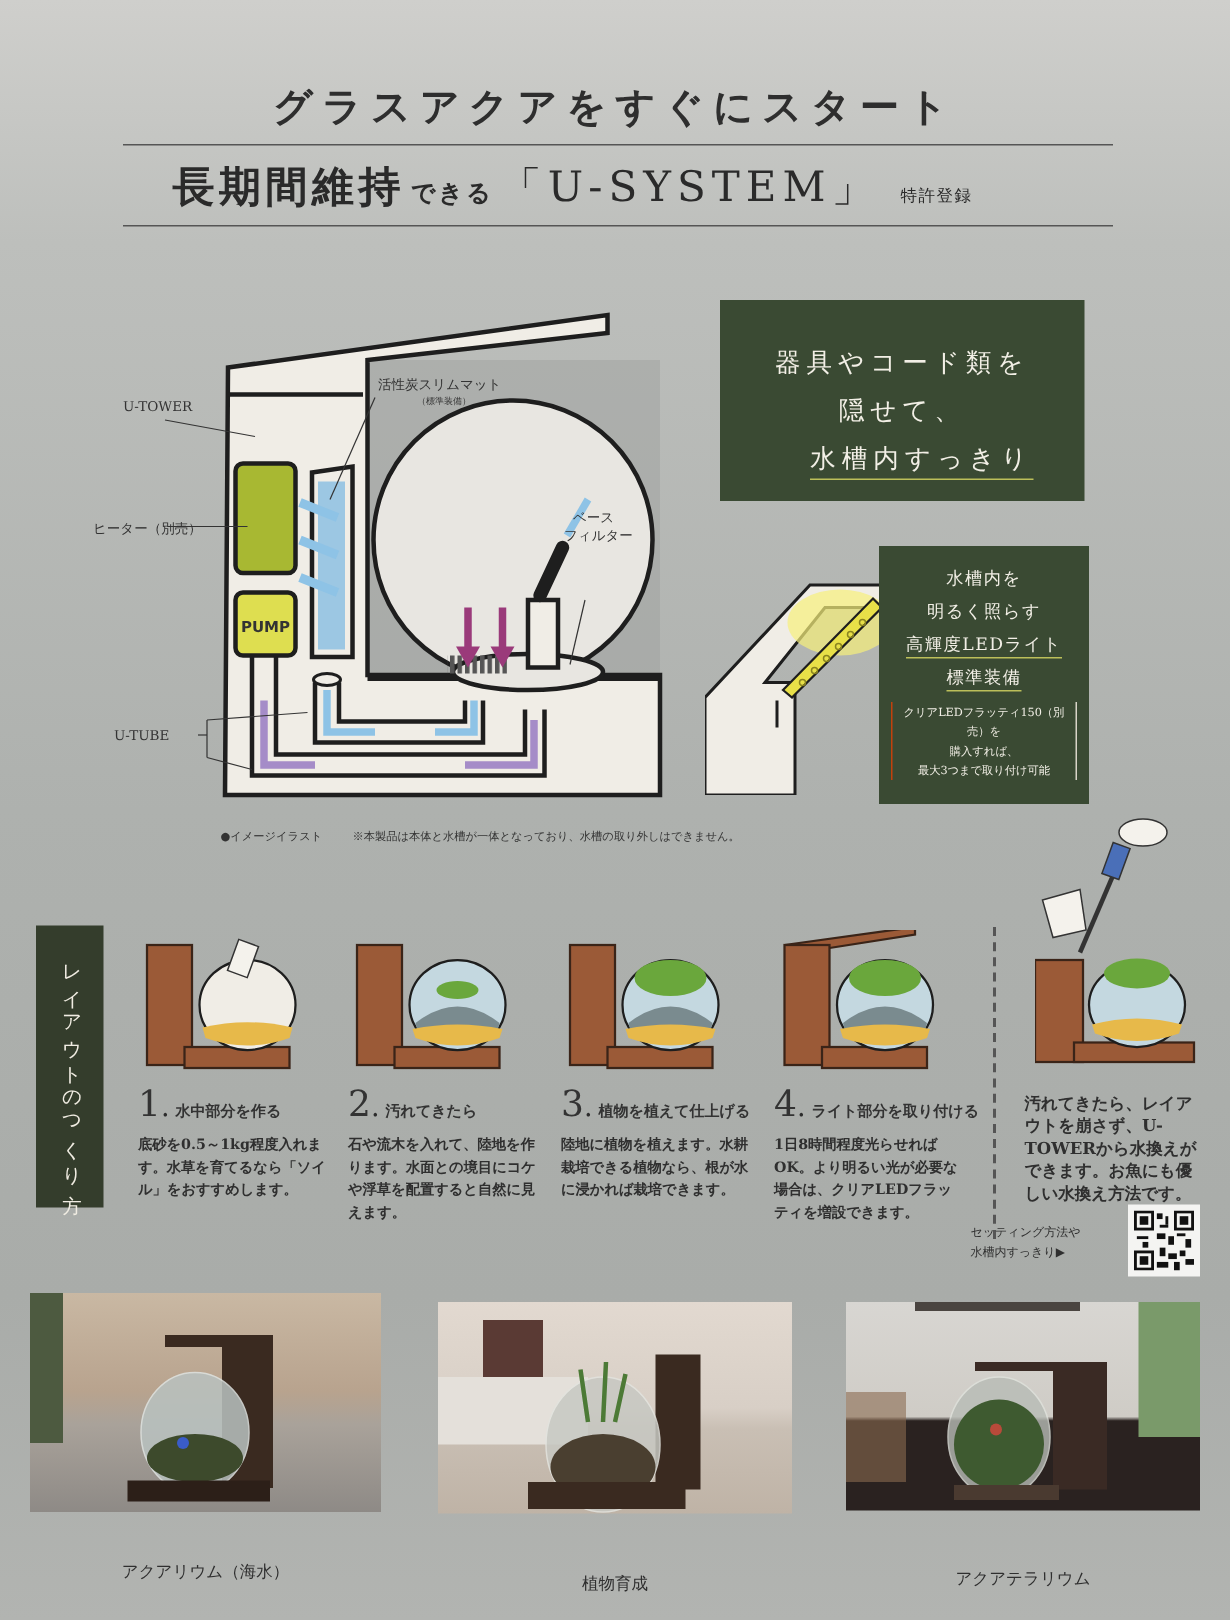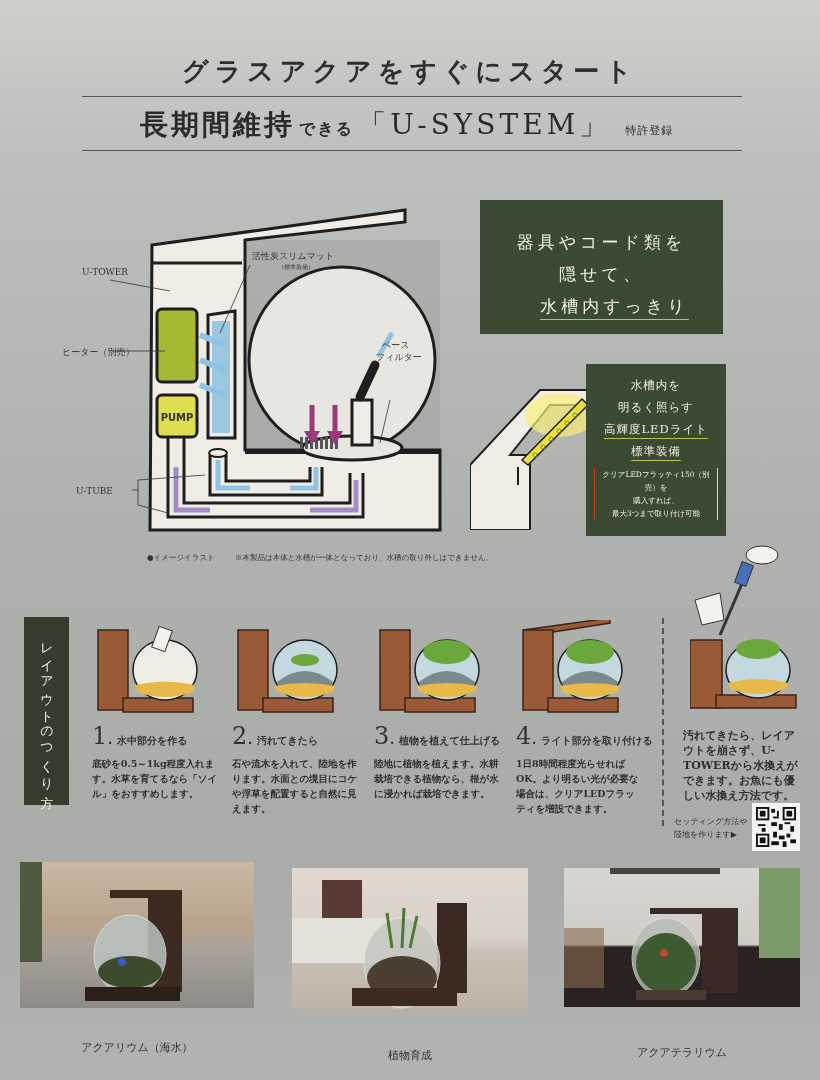--- a/index.html
+++ b/index.html
@@ -13,21 +13,21 @@
   .abs { position: absolute; }
 
   
   .headline {
     left: 0; width: 820px; top: 54px; text-align: center;
     font-size: 26px; letter-spacing: 6px; color: #2e2e2e; font-weight: bold;
   }
   .rule { left: 82px; width: 660px; height: 1px; background: #555; }
   .subhead {
     left: 115px; top: 106px; font-size: 28px; color: #2a2a2a; font-weight: bold; letter-spacing: 3px;
-    display: flex; align-items: baseline; white-space: nowrap; margin-left: 25px;
+    display: flex; align-items: baseline; white-space: nowrap;
   }
   .subhead .small { font-size: 16px; letter-spacing: 2px; font-weight: bold; margin: 0 4px; }
   .subhead .sys { font-size: 28px; letter-spacing: 4px; font-weight: normal; }
   .subhead .patent { font-size: 11px; letter-spacing: 1px; margin-left: 14px; font-weight: normal; }
 
   
   .diagram { left: 60px; top: 205px; width: 400px; height: 335px; }
   .diag-label { font-size: 9px; color: #333; white-space: nowrap; }
 
   
@@ -53,21 +53,21 @@
   
   .step { width: 128px; }
   .step-title { display: flex; align-items: baseline; white-space: nowrap; }
   .step-num { font-size: 24px; color: #333; }
   .step-dot { font-size: 18px; margin-right: 4px; }
   .step-name { font-size: 10px; color: #333; font-weight: bold; }
   .step-body { font-size: 9.5px; line-height: 15px; color: #2f2f2f; margin-top: 6px; font-weight: bold; }
 
   .dashed { left: 662px; top: 618px; height: 208px; width: 0; border-left: 2px dashed #555; }
   .right-text { left: 683px; top: 728px; width: 120px; font-size: 11px; line-height: 15px; color: #2f2f2f; font-weight: bold; }
-  .qr-caption { left: 674px; top: 815px; font-size: 8px; line-height: 13px; color: #2f2f2f; }
+  .qr-caption { left: 647px; top: 815px; font-size: 8px; line-height: 13px; color: #2f2f2f; }
   .qr { left: 752px; top: 803px; width: 48px; height: 48px; background: #f4f4f2; padding: 4px; }
 
   
   .photo { overflow: hidden; }
   .photo-caption { font-size: 11px; color: #2f2f2f; text-align: center; white-space: nowrap; }
 </style>
 </head>
 <body>
 
 <div class="abs headline">グラスアクアをすぐにスタート</div>
@@ -262,21 +262,21 @@
   <rect x="0" y="95" width="32" height="68" fill="#9b5a37" stroke="#3a2418" stroke-width="1.5"></rect>
   <rect x="26" y="150" width="80" height="13" fill="#9b5a37" stroke="#3a2418" stroke-width="1.5"></rect>
   <ellipse cx="68" cy="125" rx="32" ry="28" fill="#c4d8e0" stroke="#1e1e1e" stroke-width="1.5"></ellipse>
   <path d="M38 138 Q68 130 98 138 L96 144 Q68 154 40 144 Z" fill="#e7b94a"></path>
   <ellipse cx="68" cy="104" rx="22" ry="10" fill="#6aa73c"></ellipse>
 </svg>
 
 <div class="abs right-text">汚れてきたら、レイアウトを崩さず、U-TOWERから水換えができます。お魚にも優しい水換え方法です。</div>
 <div class="abs qr-caption">
   <div>セッティング方法や</div>
-  <div>陸地を作ります▶</div>
+  <div>水槽内すっきり▶</div>
 </div>
 <div class="abs qr">
   <svg width="40" height="40" viewBox="0 0 21 21">
     <rect width="21" height="21" fill="#f4f4f2"></rect>
     <g fill="#111">
       <rect x="0" y="0" width="7" height="7"></rect>
         <rect x="1" y="1" width="5" height="5" fill="#f4f4f2"></rect>
         <rect x="2" y="2" width="3" height="3"></rect>
       <rect x="14" y="0" width="7" height="7"></rect>
         <rect x="15" y="1" width="5" height="5" fill="#f4f4f2"></rect>

